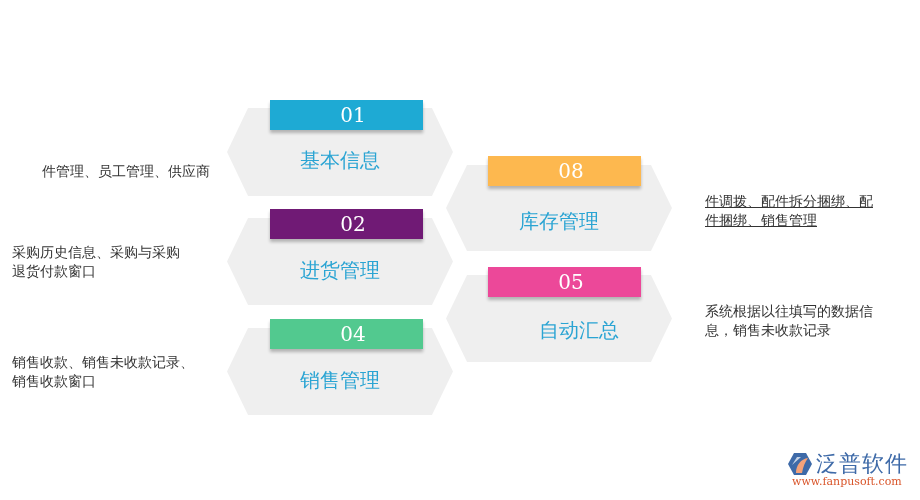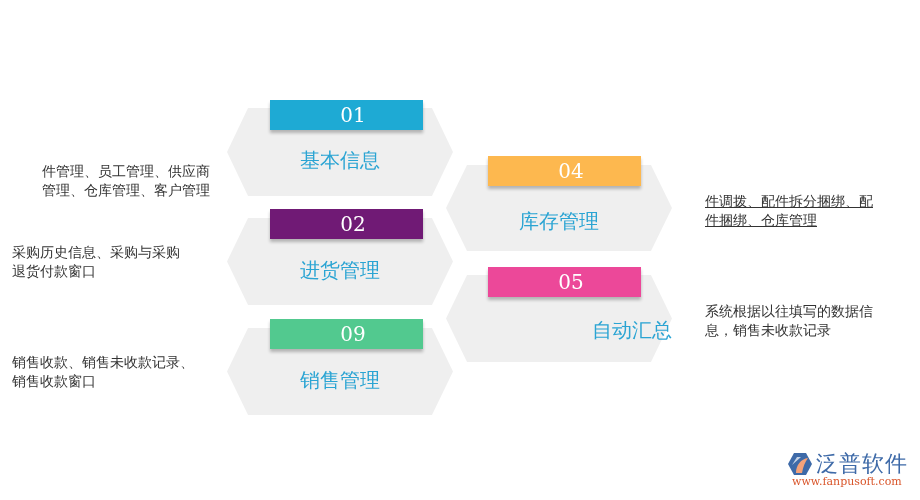--- a/index.html
+++ b/index.html
@@ -14,50 +14,49 @@
   .logo-url{position:absolute;left:4px;top:24px;font-family:"DejaVu Serif","Liberation Serif",serif;font-size:11px;color:#d9552a;white-space:nowrap;}
 </style>
 </head>
 <body>
 
 <div class="hex" style="left:227px;top:108px;width:226px;height:88px;"></div>
 <div class="badge" style="left:270px;top:100px;background:#1eaad4;">01</div>
 <div class="title" style="left:227px;top:148px;">基本信息</div>
 <div class="desc" style="left:42px;top:134px;margin-top:28px;">
   <div>件管理、员工管理、供应商</div>
-  <div>管理、仓库管理、客户管理</div>
 </div>
 
 <div class="hex" style="left:227px;top:218px;width:226px;height:87px;"></div>
 <div class="badge" style="left:270px;top:209px;background:#701a75;">02</div>
 <div class="title" style="left:227px;top:258px;">进货管理</div>
 <div class="desc" style="left:12px;top:243px;">
   <div>采购历史信息、采购与采购</div>
   <div>退货付款窗口</div>
 </div>
 
 <div class="hex" style="left:227px;top:328px;width:226px;height:87px;"></div>
-<div class="badge" style="left:270px;top:319px;background:#52c98f;">09</div>
+<div class="badge" style="left:270px;top:319px;background:#52c98f;">04</div>
 <div class="title" style="left:227px;top:368px;">销售管理</div>
 <div class="desc" style="left:12px;top:353px;">
   <div>销售收款、销售未收款记录、</div>
   <div>销售收款窗口</div>
 </div>
 
 <div class="hex" style="left:446px;top:165px;width:226px;height:86px;"></div>
-<div class="badge" style="left:488px;top:156px;background:#fdb84f;">04</div>
+<div class="badge" style="left:488px;top:156px;background:#fdb84f;">08</div>
 <div class="title" style="left:446px;top:209px;">库存管理</div>
 <div class="desc" style="left:705px;top:192px;text-decoration:underline;">
   <div>件调拨、配件拆分捆绑、配</div>
-  <div>件捆绑、仓库管理</div>
+  <div>件捆绑、销售管理</div>
 </div>
 
 <div class="hex" style="left:446px;top:275px;width:226px;height:87px;"></div>
 <div class="badge" style="left:488px;top:267px;background:#ec4899;">05</div>
-<div class="title" style="left:446px;top:318px;text-align:right;">自动汇总</div>
+<div class="title" style="left:466px;top:318px;">自动汇总</div>
 <div class="desc" style="left:705px;top:302px;">
   <div>系统根据以往填写的数据信</div>
   <div>息，销售未收款记录</div>
 </div>
 
 <div class="logo">
   <svg class="logo-mark" viewBox="0 0 24 22">
     <polygon points="6,0 18,0 24,11 18,22 6,22 0,11" fill="#3e6aa8"></polygon>
     <path d="M8,20 C8,12 13,6 20,5 C17,9 15,14 14,20 Z" fill="#f4a27a"></path>
     <path d="M4,12 L9,4 L13,4 Z" fill="#ffffff" opacity="0.7"></path>

